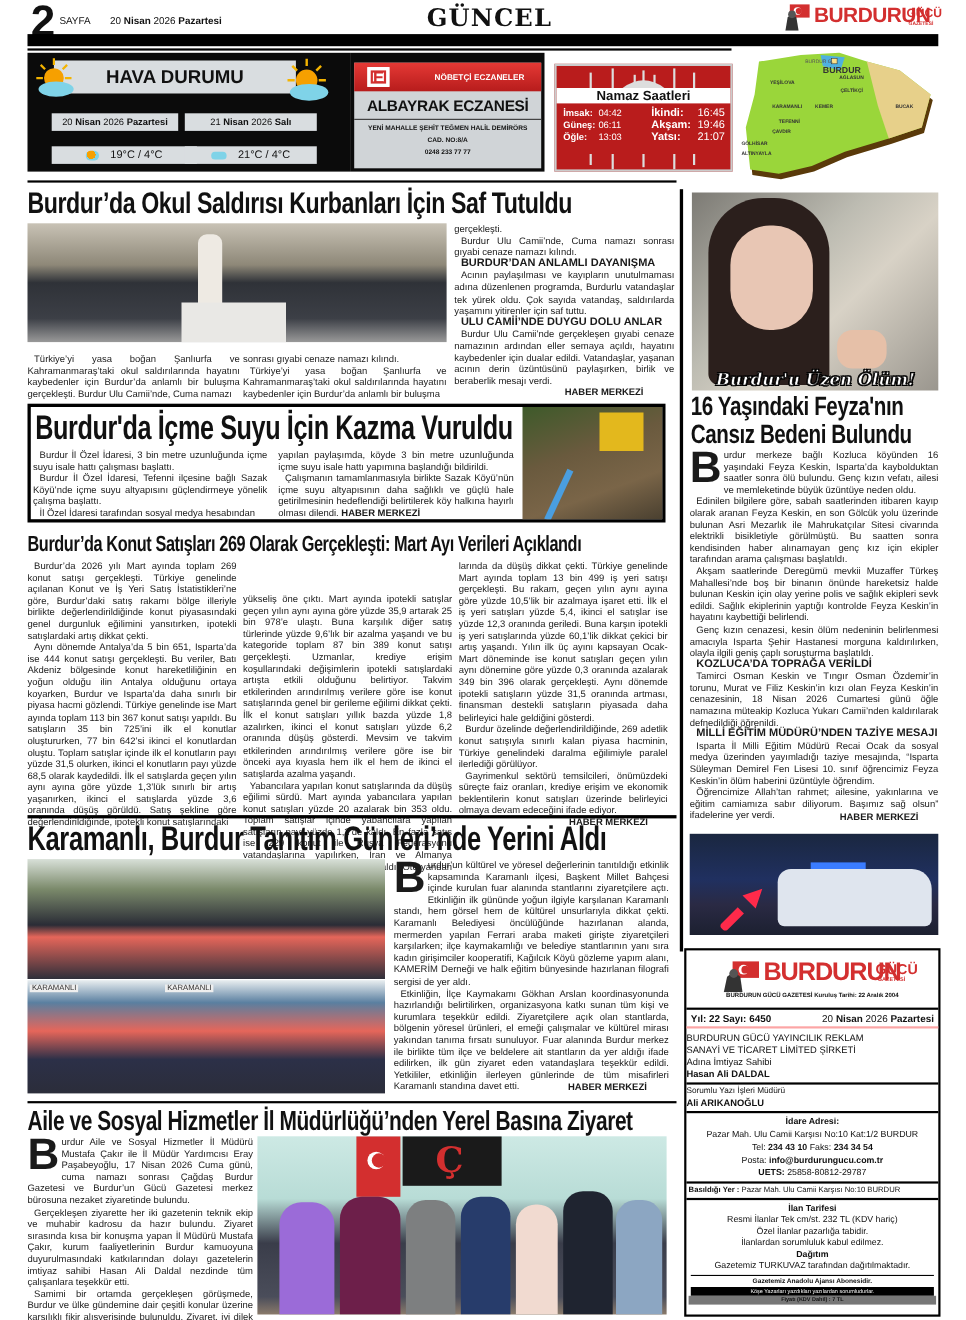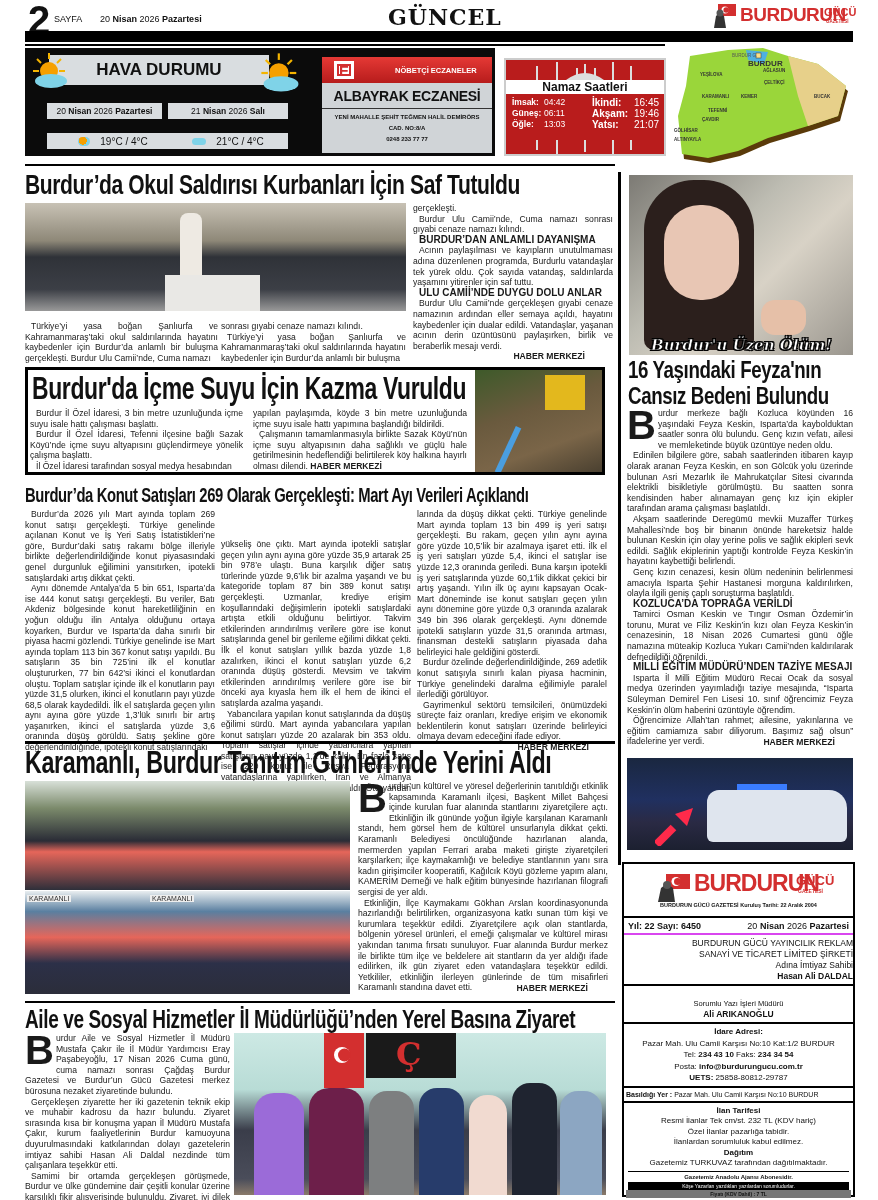--- a/index.html
+++ b/index.html
@@ -307,27 +307,27 @@
     </svg>
     <span style="position:absolute;left:70px;top:6px;font-size:23px;font-weight:bold;color:#d32f2f;letter-spacing:-1px">BURDURUN</span>
     <span style="position:absolute;left:172px;top:9px;font-size:13px;font-weight:bold;color:#d32f2f">GÜCÜ</span>
     <span style="position:absolute;left:174px;top:24px;font-size:5px;font-weight:bold;color:#d32f2f">GAZETESİ</span>
     <div style="position:absolute;left:0;top:38px;width:100%;text-align:center;font-size:5.5px;font-weight:bold">BURDURUN GÜCÜ GAZETESİ Kuruluş Tarihi: 22 Aralık 2004</div>
   </div>
   <div style="border-top:2px solid #000;height:17px;display:flex;justify-content:space-between;align-items:center;padding:0 4px;font-size:9px">
     <b>Yıl: 22  Sayı: 6450</b>
     <span><span>20</span> <b>Nisan</b> <span>2026</span> <b>Pazartesi</b></span>
   </div>
-  <div style="border-top:2px solid #d946ef;text-align:right;font-size:8.5px;line-height:11px;padding:3px 0 2px">
+  <div style="border-top:2px solid #fca5a5;text-align:left;font-size:8.5px;line-height:11px;padding:3px 0 2px">
     <div>BURDURUN GÜCÜ YAYINCILIK REKLAM</div>
     <div>SANAYİ VE TİCARET LİMİTED ŞİRKETİ</div>
     <div>Adına İmtiyaz Sahibi</div>
     <b>Hasan Ali DALDAL</b>
   </div>
-  <div style="border-top:2px solid #000;text-align:center;font-size:7.5px;line-height:10px;padding:13px 0 2px">
+  <div style="border-top:2px solid #000;text-align:left;font-size:7.5px;line-height:10px;padding:1px 0 2px">
     <div>Sorumlu Yazı İşleri Müdürü</div>
     <b style="font-size:8.5px">Ali ARIKANOĞLU</b>
   </div>
   <div style="border-top:2px solid #000;text-align:center;font-size:8px;line-height:11.5px;padding:2px 0">
     <b>İdare Adresi:</b>
     <div>Pazar Mah. Ulu Camii Karşısı No:10 Kat:1/2 BURDUR</div>
     <div><span>Tel:</span> <b>234 43 10</b> <span>Faks:</span> <b>234 34 54</b></div>
     <div><span>Posta:</span> <b>info@burdurungucu.com.tr</b></div>
     <div><b>UETS:</b> <span>25858-80812-29787</span></div>
   </div>

